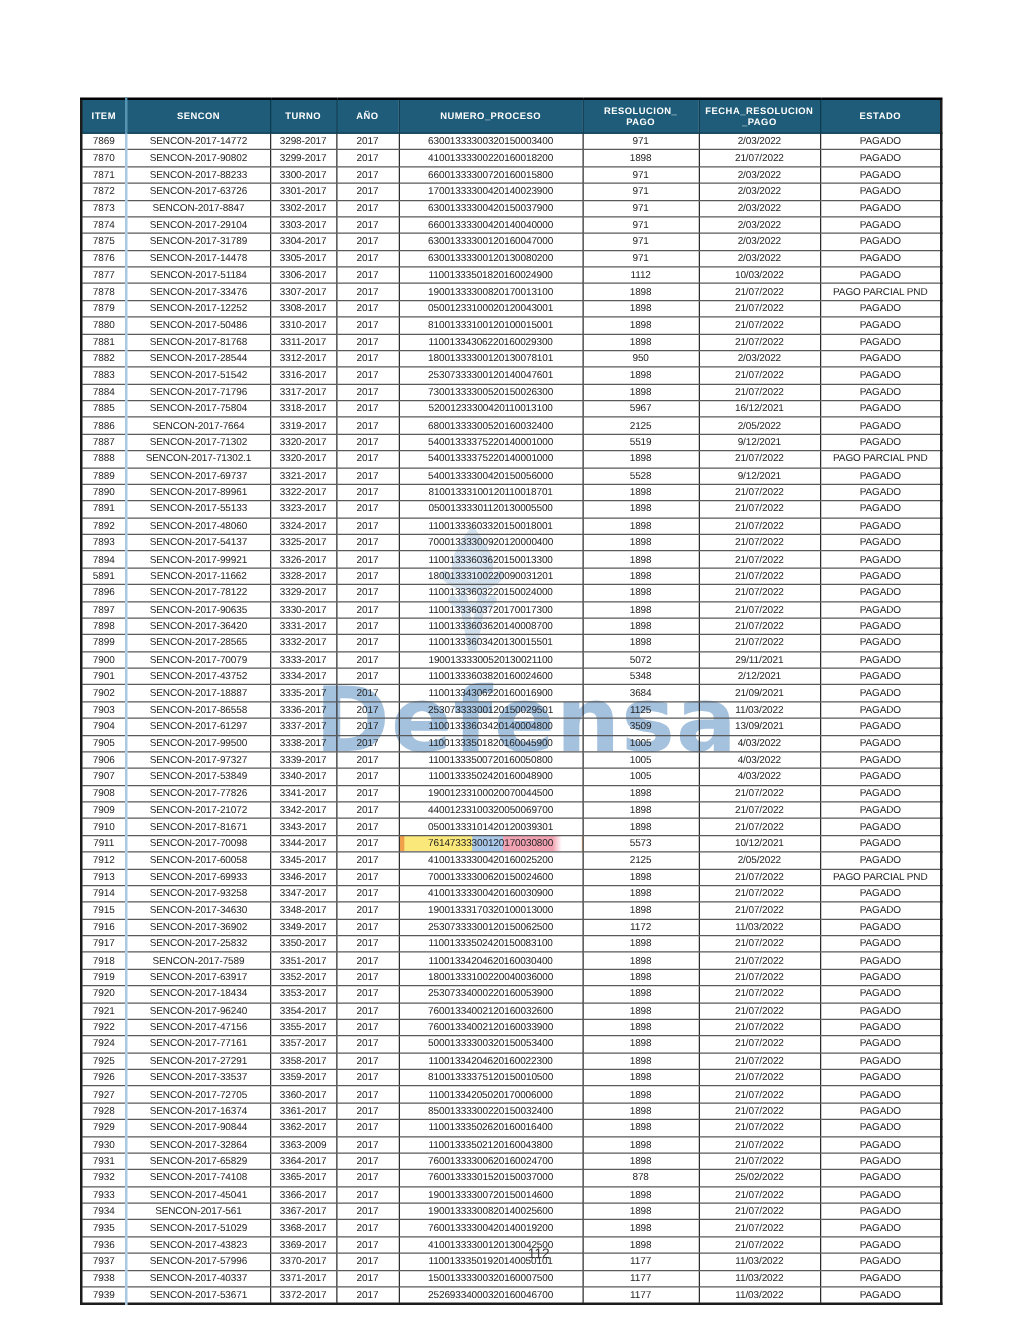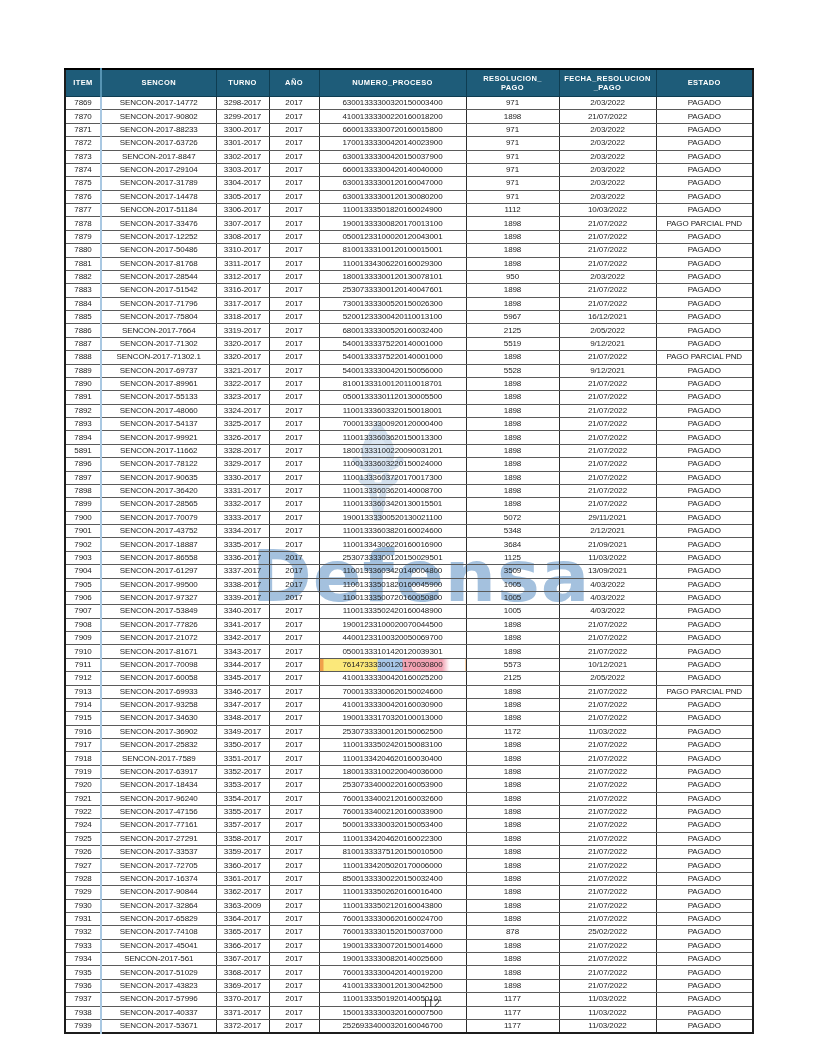--- a/index.html
+++ b/index.html
@@ -16,21 +16,21 @@
     font-size:72px;font-weight:bold;letter-spacing:1px;
     color:rgba(134,172,211,0.75);z-index:1;pointer-events:none;
     line-height:80px;
   }
   .watermark-emblem{
     position:absolute;left:326px;top:420px;z-index:1;opacity:0.30;
     pointer-events:none;
   }
 
   table.data-table{
-    position:absolute;left:64px;top:68px;width:688px;z-index:2;
+    position:absolute;left:64px;top:78px;width:688px;z-index:2;
     border-collapse:collapse;table-layout:fixed;
     border:2px solid #1c1c1c;
   }
   col.c0{width:36px}col.c1{width:115px}col.c2{width:53px}col.c3{width:50px}
   col.c4{width:147px}col.c5{width:93px}col.c6{width:97px}col.c7{width:97px}
 
   thead th{
     background:#1e5c79;color:#ffffff;
     font-size:7.5px;font-weight:bold;letter-spacing:0.4px;
     height:26px;padding:0 1px;text-align:center;vertical-align:middle;

